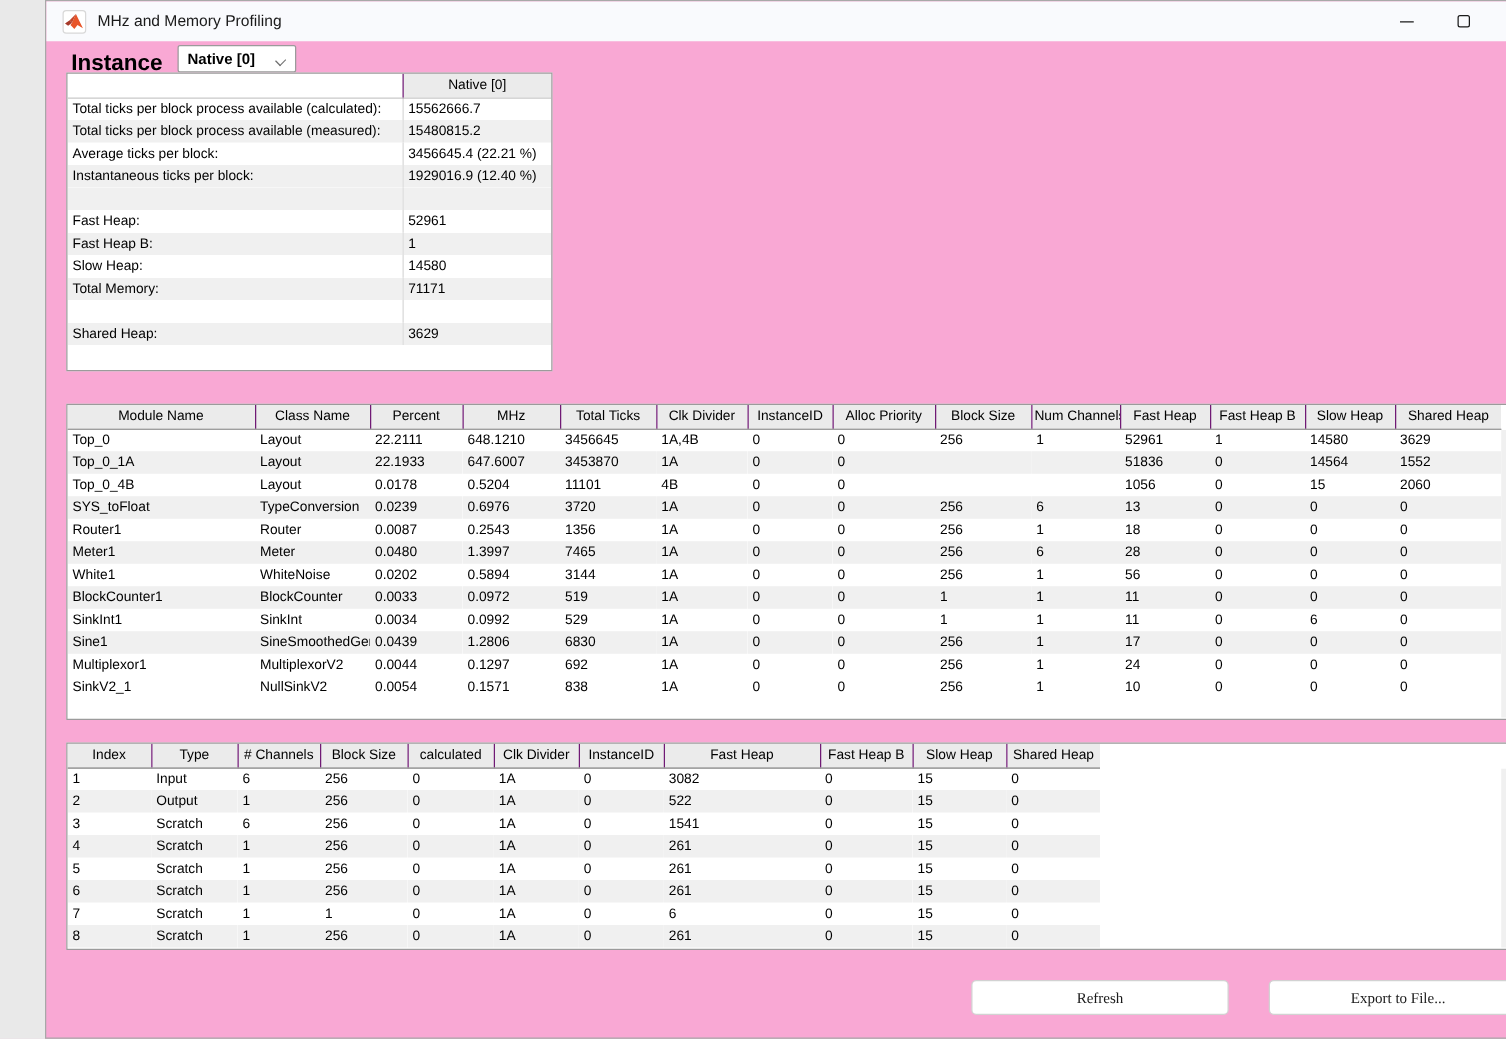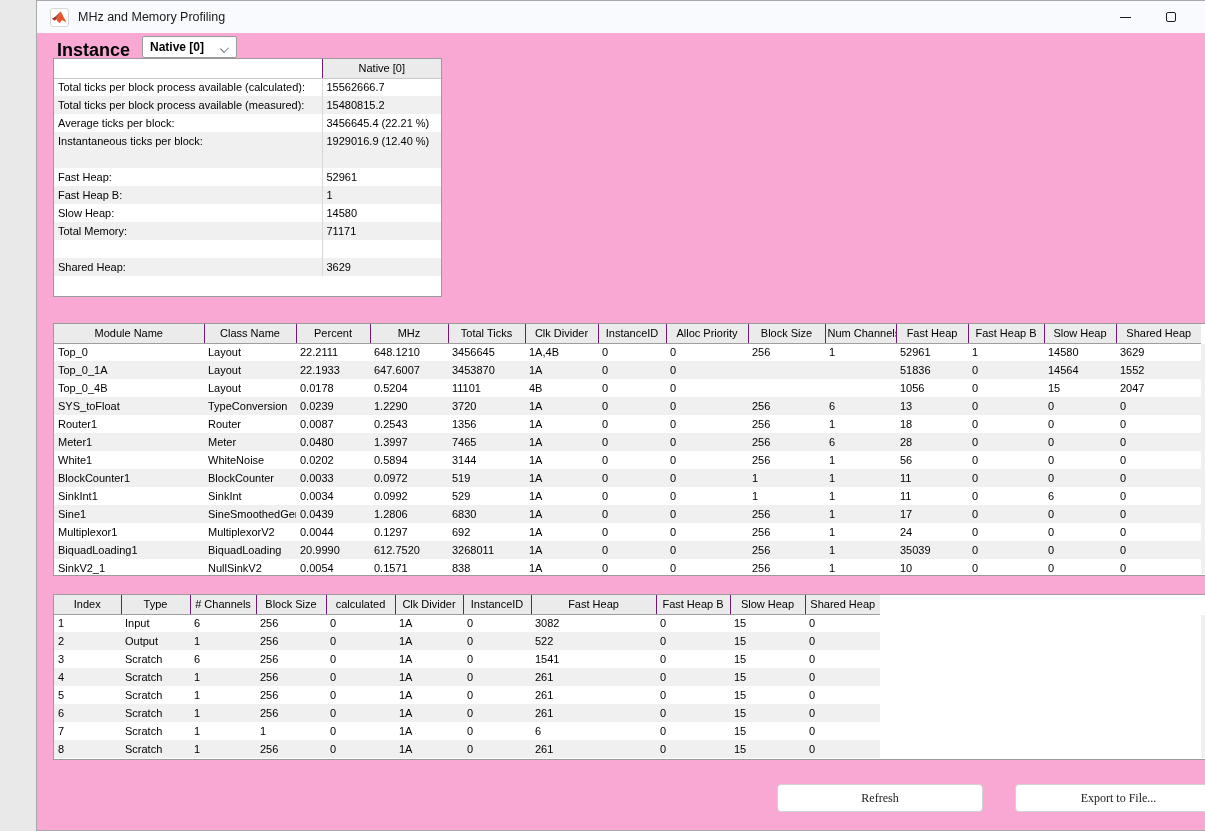--- a/index.html
+++ b/index.html
@@ -254,27 +254,27 @@
             <td>0.5204</td>
             <td>11101</td>
             <td>4B</td>
             <td>0</td>
             <td>0</td>
             <td></td>
             <td></td>
             <td>1056</td>
             <td>0</td>
             <td>15</td>
-            <td>2047</td>
+            <td>2060</td>
           </tr>
           <tr class="stripe">
             <td>SYS_toFloat</td>
             <td>TypeConversion</td>
             <td>0.0239</td>
-            <td>1.2290</td>
+            <td>0.6976</td>
             <td>3720</td>
             <td>1A</td>
             <td>0</td>
             <td>0</td>
             <td>256</td>
             <td>6</td>
             <td>13</td>
             <td>0</td>
             <td>0</td>
             <td>0</td>
@@ -380,36 +380,20 @@
             <td>MultiplexorV2</td>
             <td>0.0044</td>
             <td>0.1297</td>
             <td>692</td>
             <td>1A</td>
             <td>0</td>
             <td>0</td>
             <td>256</td>
             <td>1</td>
             <td>24</td>
-            <td>0</td>
-            <td>0</td>
-            <td>0</td>
-          </tr>
-          <tr class="stripe">
-            <td>BiquadLoading1</td>
-            <td>BiquadLoading</td>
-            <td>20.9990</td>
-            <td>612.7520</td>
-            <td>3268011</td>
-            <td>1A</td>
-            <td>0</td>
-            <td>0</td>
-            <td>256</td>
-            <td>1</td>
-            <td>35039</td>
             <td>0</td>
             <td>0</td>
             <td>0</td>
           </tr>
           <tr>
             <td>SinkV2_1</td>
             <td>NullSinkV2</td>
             <td>0.0054</td>
             <td>0.1571</td>
             <td>838</td>

